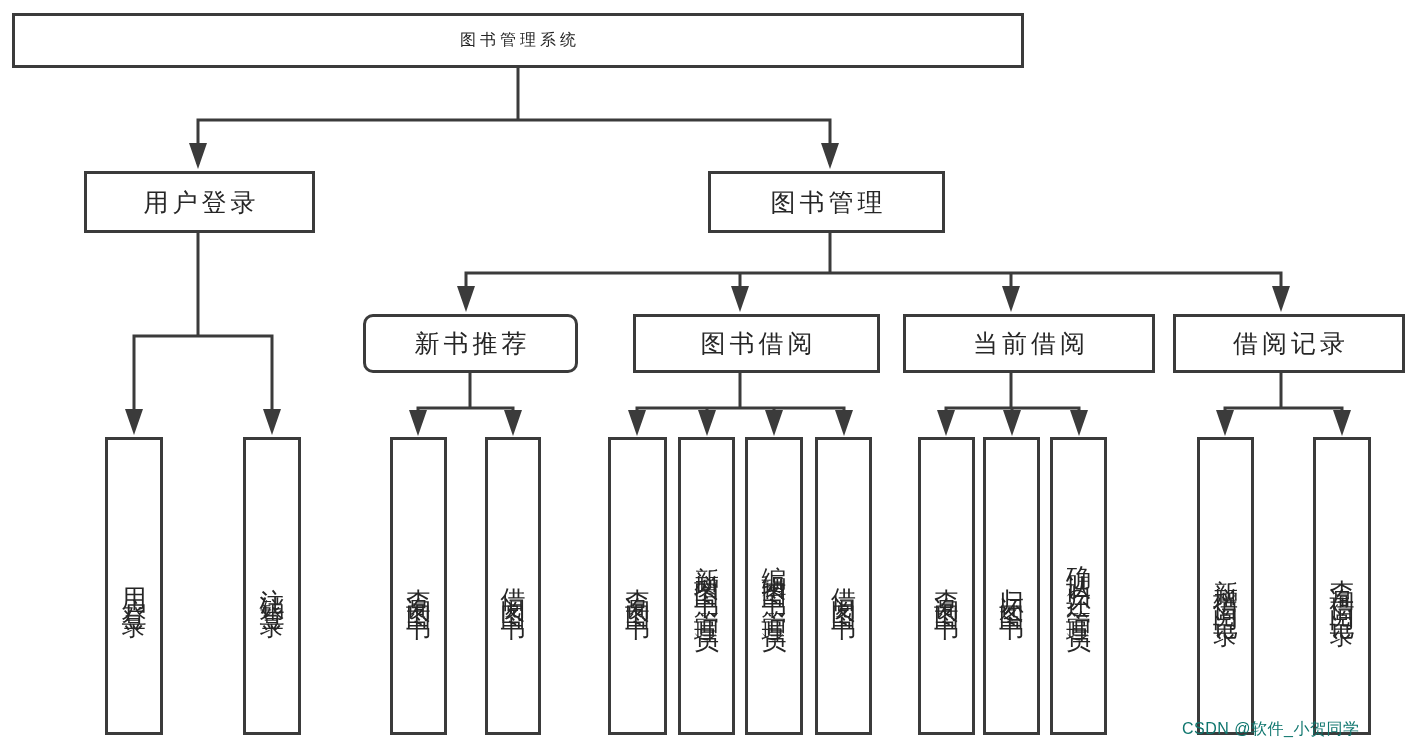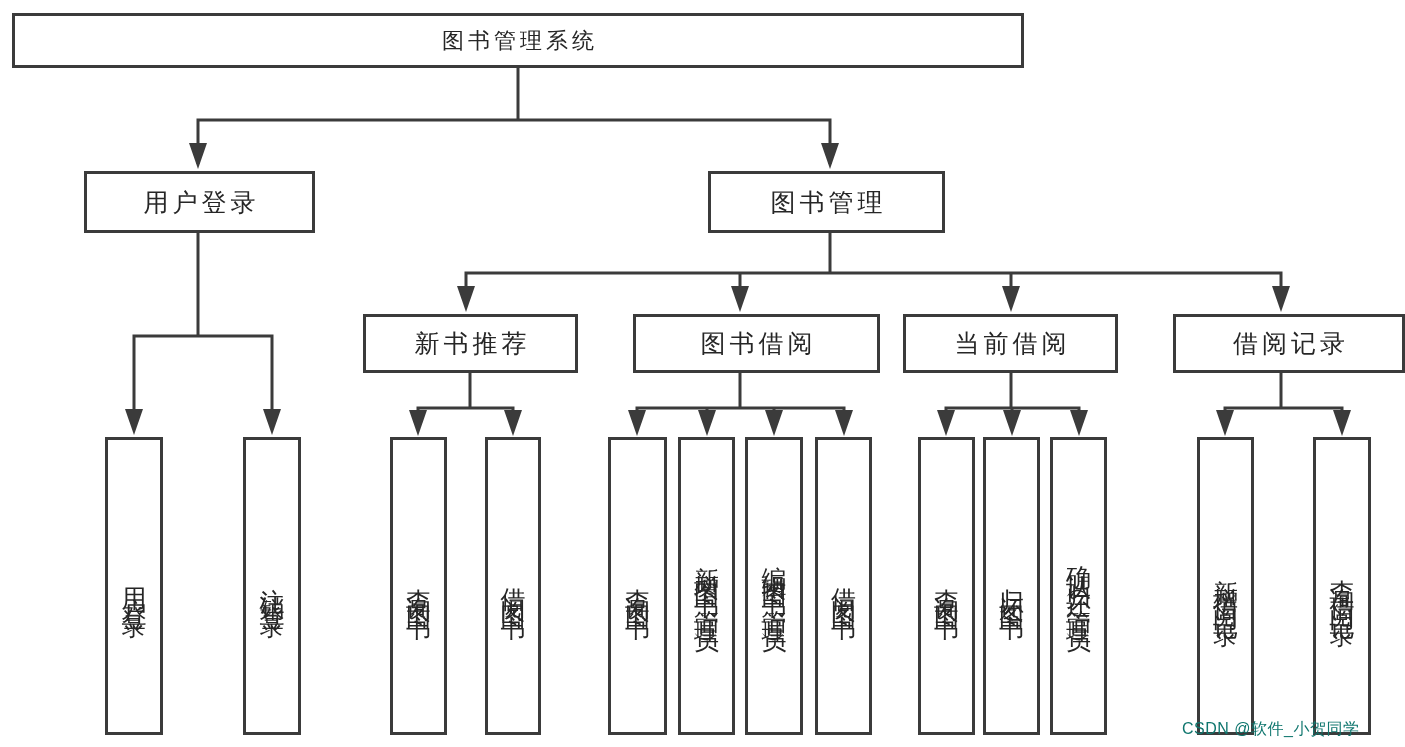--- a/index.html
+++ b/index.html
@@ -37,21 +37,21 @@
     justify-content: center;
     z-index: 2;
   }
   .lbl {
     color: #262626;
     font-size: 25px;
     letter-spacing: 4px;
     text-indent: 4px;
     white-space: nowrap;
   }
-  .root .lbl { font-size: 22px; }
+  .root .lbl { font-size: 16px; }
   .leaf .lbl {
     writing-mode: vertical-rl;
     text-orientation: mixed;
     letter-spacing: 9px;
     text-indent: 0;
     white-space: normal;
     line-height: 1;
   }
   .watermark {
     position: absolute;
@@ -128,27 +128,27 @@
     <span class="lbl">图书管理系统</span>
   </div>
 
   <div class="node" style="left:84px; top:171px; width:231px; height:62px;">
     <span class="lbl">用户登录</span>
   </div>
   <div class="node" style="left:708px; top:171px; width:237px; height:62px;">
     <span class="lbl">图书管理</span>
   </div>
 
-  <div class="node" style="left:363px; top:314px; width:215px; height:59px;">
+  <div class="node" style="left:363px; top:314px; width:215px; height:59px;border-radius:10px;">
     <span class="lbl">新书推荐</span>
   </div>
   <div class="node" style="left:633px; top:314px; width:247px; height:59px;">
     <span class="lbl">图书借阅</span>
   </div>
-  <div class="node" style="left:903px; top:314px; width:215px; height:59px;">
+  <div class="node" style="left:903px; top:314px; width:252px; height:59px;">
     <span class="lbl">当前借阅</span>
   </div>
   <div class="node" style="left:1173px; top:314px; width:232px; height:59px;">
     <span class="lbl">借阅记录</span>
   </div>
 
   <div class="node leaf" style="left:105px; top:437px; width:58px; height:298px;">
     <span class="lbl">用户登录</span>
   </div>
   <div class="node leaf" style="left:243px; top:437px; width:58px; height:298px;">

